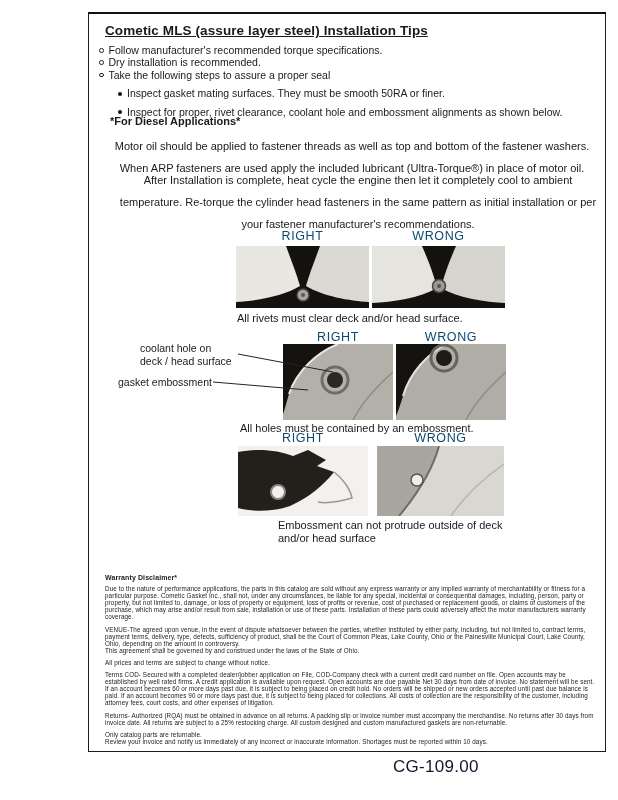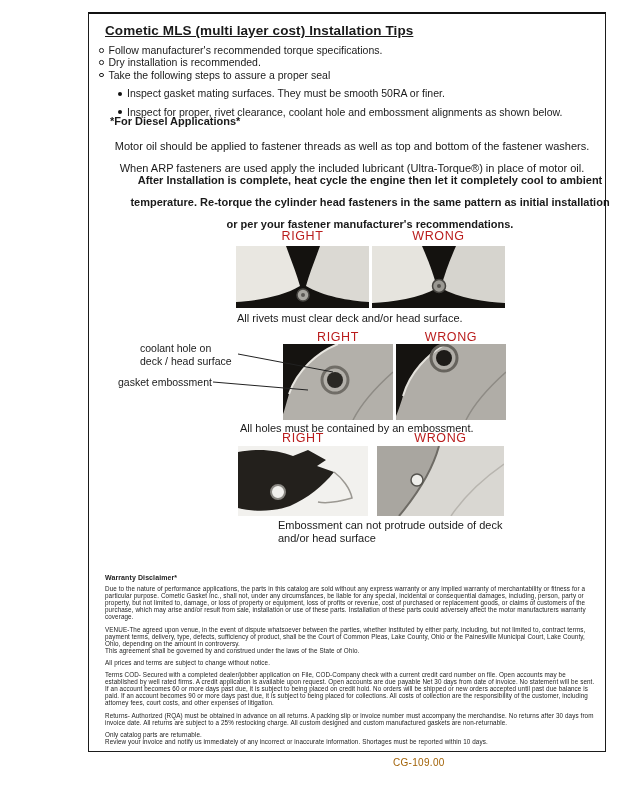--- a/index.html
+++ b/index.html
@@ -34,43 +34,43 @@
   }
   .marker-solid {
     flex:0 0 auto; width:4px; height:4px; background:#111;
     border-radius:50%; margin:4.5px 5px 0 0;
   }
 
   .diesel-heading { left:110px; top:115px; font-size:11px; font-weight:bold; }
   .para { font-size:11px; line-height:22px;text-align:center; }
 
   .dg-header {
-    font-size:12.5px; letter-spacing:0.6px; color:#b91c1c;
+    font-size:12.5px; letter-spacing:0.6px; color:#0c4a6e;
     text-align:center; white-space:nowrap;
   }
   .dg-caption { font-size:11px; line-height:12.5px; white-space:nowrap; }
   .dg-label { font-size:10.5px; line-height:12.5px; white-space:nowrap; }
   .dg-img { display:block; }
   .connector { pointer-events:none; z-index:3; }
 
   .warranty { left:105px; top:574px; width:492px; font-size:6.3px; line-height:7.1px; letter-spacing:0.1px; color:#222; }
   .warranty .w-head { font-size:7px; font-weight:bold; margin-bottom:4px; }
   .warranty p { margin-bottom:5px; text-align:left; }
   .warranty p.tight { margin-bottom:0; }
 
-  .footer-code { left:393px; top:757px; font-size:10px; letter-spacing:0.3px; color:#a16207; }
+  .footer-code { left:393px; top:757px; font-size:17px; letter-spacing:0.3px; color:#0f172a; }
 </style>
 </head>
 <body>
 
 <div class="page">
 
   <div class="border-box abs"></div>
 
-  <div class="title abs">Cometic MLS (multi layer cost) Installation Tips</div>
+  <div class="title abs">Cometic MLS (assure layer steel) Installation Tips</div>
 
   <div class="tips abs">
     <div class="b-row">
       <span class="marker-hollow"></span>
       <span>Follow manufacturer's recommended torque specifications.</span>
     </div>
     <div class="b-row">
       <span class="marker-hollow"></span>
       <span>Dry installation is recommended.</span>
     </div>
@@ -85,21 +85,21 @@
     <div class="b-row sub">
       <span class="marker-solid"></span>
       <span>Inspect for proper, rivet clearance, coolant hole and embossment alignments as shown below.</span>
     </div>
   </div>
 
   <div class="diesel-heading abs">*For Diesel Applications*</div>
 
   <div class="para abs" style="left:110px; top:135px; width:484px;">Motor oil should be applied to fastener threads as well as top and bottom of the fastener washers. When ARP fasteners are used apply the included lubricant (Ultra-Torque®) in place of motor oil.</div>
 
-  <div class="para abs" style="left:128px; top:169px; width:484px;font-weight:bold;">After Installation is complete, heat cycle the engine then let it completely cool to ambient temperature. Re-torque the cylinder head fasteners in the same pattern as initial installation or per your fastener manufacturer's recommendations.</div>
+  <div class="para abs" style="left:116px; top:169px; width:484px;">After Installation is complete, heat cycle the engine then let it completely cool to ambient temperature. Re-torque the cylinder head fasteners in the same pattern as initial installation or per your fastener manufacturer's recommendations.</div>
 
 
   <div class="dg-header abs" style="left:236px; top:229px; width:133px;">RIGHT</div>
   <div class="dg-header abs" style="left:372px; top:229px; width:133px;">WRONG</div>
 
   <svg class="dg-img abs" style="left:236px; top:246px;" width="133" height="62" viewBox="0 0 133 62">
     <rect width="133" height="62" fill="#14120f"></rect>
     <path d="M0,0 L50,0 C55,14 60,26 64,40 C48,50 20,55 0,56 Z" fill="#e9e7e1"></path>
     <path d="M133,0 L84,0 C79,14 74,26 70,40 C86,50 114,55 133,56 Z" fill="#dbd9d3"></path>
     <circle cx="67" cy="49" r="6" fill="#a8a6a0" stroke="#4a4844" stroke-width="1.5"></circle>

